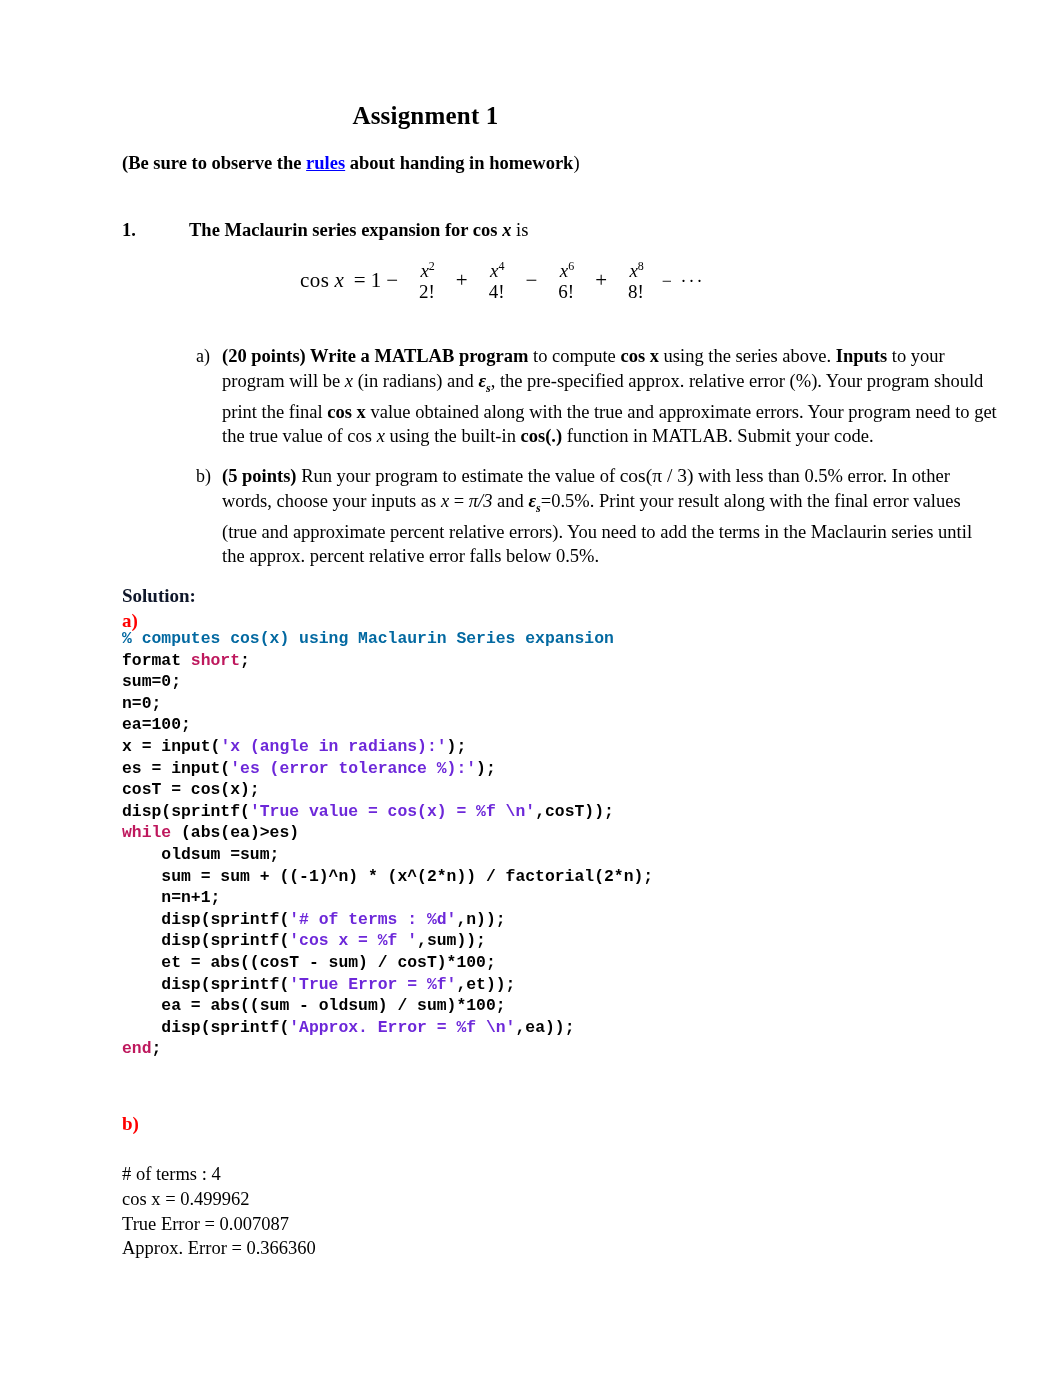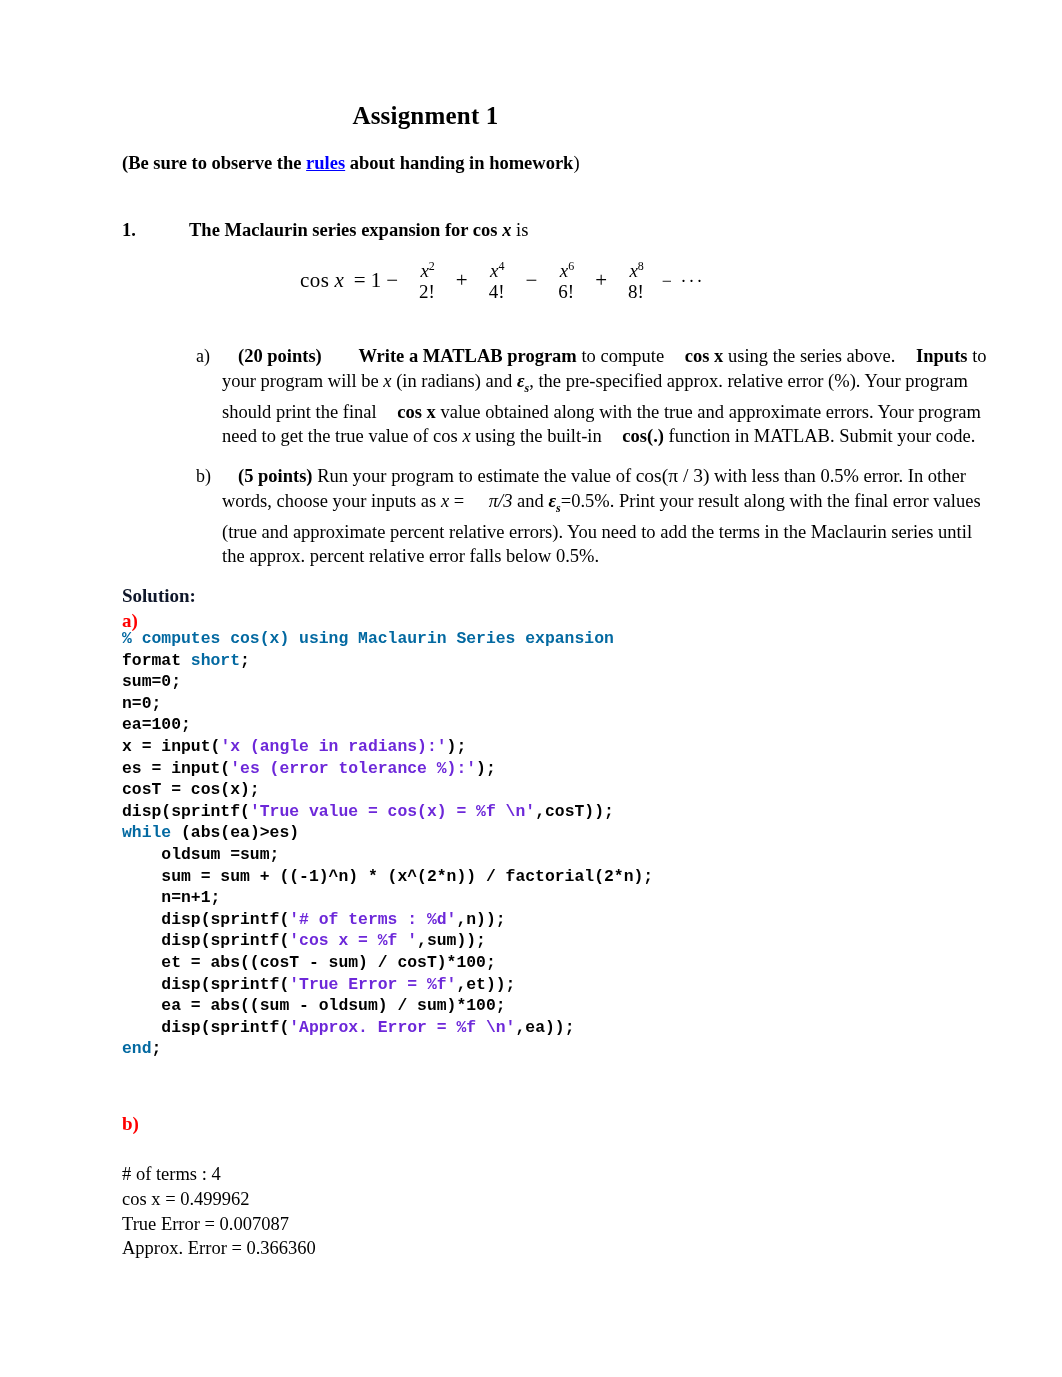--- a/index.html
+++ b/index.html
@@ -128,32 +128,32 @@
     position: absolute;
     left: 0px;
     top: 0px;
     width: 26px;
     font-size: 18px;
   }
   .subitem .body {
     display: block;
     margin-left: 26px;
   }
-  .b-bold { font-weight: bold; margin-left: 16px; }
+  .b-bold { font-weight: bold; }
   .b-ital { font-style: italic; }
   .eps {
     font-weight: bold;
     font-style: italic;
   }
   .eps sub {
     font-size: 12px;
     font-weight: bold;
     font-style: italic;
   }
-  .pi-sym { font-style: italic; font-family: "Liberation Serif", serif; margin-left: 20px; }
+  .pi-sym { font-style: italic; font-family: "Liberation Serif", serif; }
   .mathcos { font-size: 19.5px; }
 
   #item-a { top: 340px; }
   #item-b { top: 460px; }
 
   
   .sol-head {
     position: absolute;
     left: 122px;
     top: 580px;
@@ -179,21 +179,21 @@
     font-family: "Liberation Mono", "DejaVu Sans Mono", monospace;
     font-size: 16.4px;
     font-weight: bold;
     line-height: 21.6px;
     white-space: pre;
     color: #000000;
     letter-spacing: 0px;
   }
   .code-block .line { display: block; height: 21.6px; }
   .tok-comment { color: #0369a1; }
-  .tok-kw { color: #0369a1; }
+  .tok-kw { color: #be185d; }
   .tok-str { color: #6d28d9; }
 
   
   .res-head {
     position: absolute;
     left: 122px;
     top: 1108px;
     font-size: 19px;
     font-weight: bold;
     color: #ff0000;

